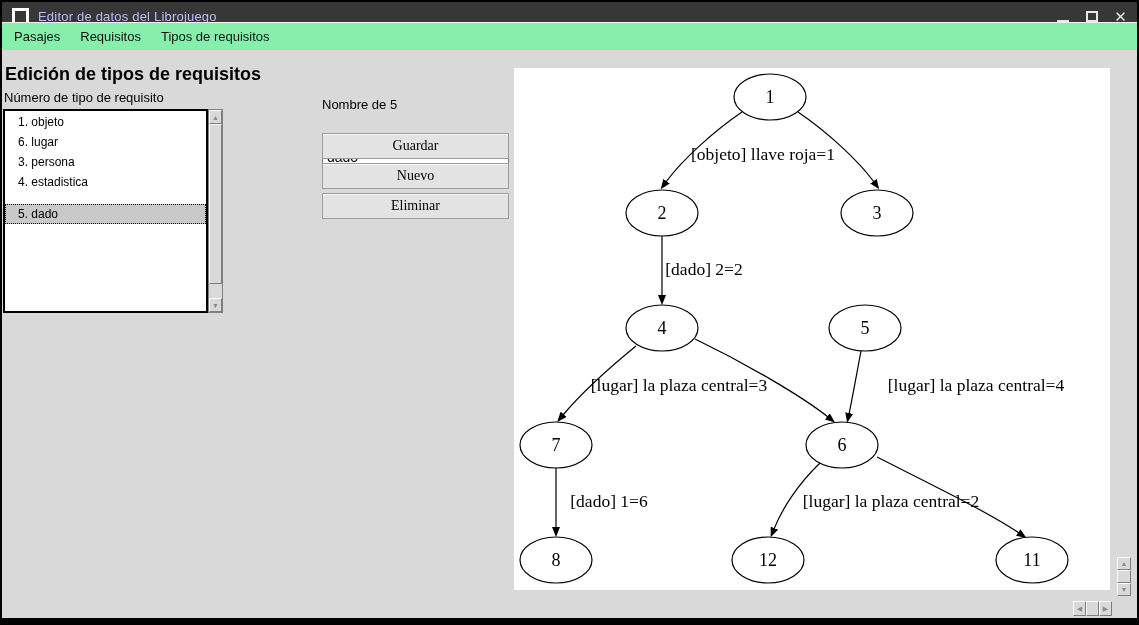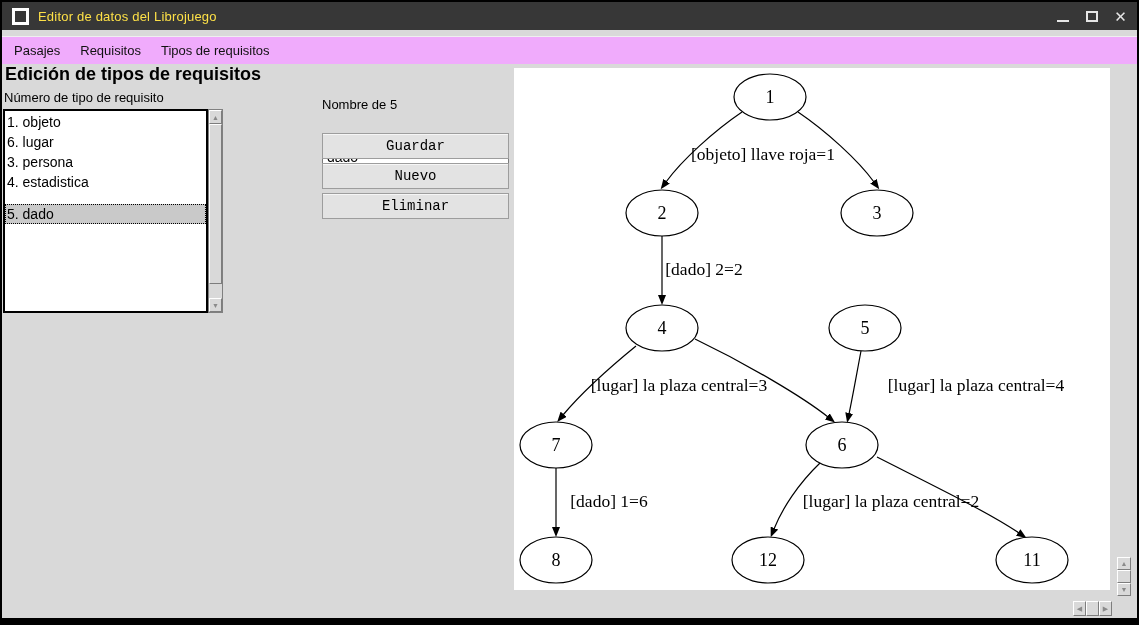--- a/index.html
+++ b/index.html
@@ -4,48 +4,48 @@
 <style>
   * { margin:0; padding:0; box-sizing:border-box; }
   html,body { width:1139px; height:625px; }
   body { font-family:"Liberation Sans","DejaVu Sans",sans-serif; }
   .screen { position:relative; width:1139px; height:625px; background:#000; }
   .window { position:absolute; left:2px; top:2px; width:1135px; height:616px; background:#d9d9d9; overflow:hidden; }
 
   
   .titlebar { position:absolute; left:0; top:0; width:100%; height:28px; background:#373737; display:flex; align-items:center; }
   .win-icon { width:17px; height:17px; border:3px solid #fff; margin-left:10px; }
-  .title-text { color:#fde047; font-size:13px; margin-left:9px; letter-spacing:.2px; }
+  .title-text { color:#c4b5fd; font-size:13px; margin-left:9px; letter-spacing:.2px; }
   .tb-controls { position:absolute; right:2px; top:0; height:28px; display:flex; }
   .tb-btn { width:29px; height:28px; display:flex; align-items:center; justify-content:center; color:#e6e6e6; }
   .min-glyph { width:12px; height:2px; background:#e6e6e6; margin-top:9px; }
   .max-glyph { width:12px; height:11px; border:2px solid #e6e6e6; }
   .close-glyph { font-size:15px; line-height:15px; color:#e6e6e6; }
 
   
-  .menubar { position:absolute; left:0; top:34px; width:100%; height:28px; background:#f0abfc; border-top:1px solid #efefef; display:flex; align-items:center; }
+  .menubar { position:absolute; left:0; top:20px; width:100%; height:28px; background:#86efac; border-top:1px solid #efefef; display:flex; align-items:center; }
   .menu-item { font-size:13px; color:#111; padding:0 10px; height:100%; display:flex; align-items:center; }
   .menu-item:first-child { padding-left:12px; }
 
   
   .heading { position:absolute; left:3px; top:62px; font-size:18px; font-weight:bold; color:#000000; }
   .field-label { position:absolute; font-size:13px; color:#000; }
   .lbl-list { left:2px; top:88px; }
   .lbl-name { left:320px; top:88px;margin-top:7px; }
 
   .listbox { position:absolute; left:1px; top:107px; width:205px; height:204px; background:#fff; border:2px solid #000; padding-top:1px; }
-  .list-item { font-size:14px; color:#000; height:20px; line-height:19px; padding-left:1px; border:1px dotted transparent; }
+  .list-item { font-size:12px; color:#000; height:20px; line-height:19px; padding-left:12px; border:1px dotted transparent; }
   .list-item.selected { background:#c9c9c9; border:1px dotted #000;margin-top:12px; }
 
   .v-scrollbar { position:absolute; left:206px; top:107px; width:15px; height:204px; border:1px solid #808080; background:#d9d9d9; display:flex; flex-direction:column; }
   .sb-btn { height:14px; background:#d9d9d9; border:1px solid #fff; border-right-color:#7d7d7d; border-bottom-color:#7d7d7d; color:#8a8a8a; font-size:7px; display:flex; align-items:center; justify-content:center; flex:none; }
   .sb-thumb { flex:1 1 auto; margin-bottom:14px; background:#d9d9d9; border:1px solid #fff; border-right-color:#7d7d7d; border-bottom-color:#7d7d7d; }
 
   .name-input { position:absolute; left:320px; top:107px; width:187px; height:22px; background:#fff; border:1px solid #7a7a7a; font-family:"Liberation Sans","DejaVu Sans",sans-serif; font-size:14px; padding:0 4px; color:#000;margin-top:37px; }
-  .push-btn { position:absolute; left:320px; width:187px; height:26px; background:#e3e3e3; border:1px solid #9d9d9d; box-shadow:inset 0 1px 0 #f6f6f6; font-family:Liberation Mono, monospace; font-size:14px; color:#000; text-align:center; }
+  .push-btn { position:absolute; left:320px; width:187px; height:26px; background:#e3e3e3; border:1px solid #9d9d9d; box-shadow:inset 0 1px 0 #f6f6f6; font-family:Liberation Serif, serif; font-size:14px; color:#000; text-align:center; }
   .btn-save { top:131px; }
   .btn-new { top:161px; }
   .btn-delete { top:191px; }
 
   .graph-panel { position:absolute; left:512px; top:66px; width:596px; height:522px; background:#fff; }
   .graph-svg text { font-family:"Liberation Serif","DejaVu Serif",serif; }
   .node-ellipse { fill:#fff; stroke:#000; stroke-width:1.2; }
   .node-label { font-size:18px; fill:#000; text-anchor:middle; }
   .edge-path { fill:none; stroke:#000; stroke-width:1.2; }
   .edge-label { font-size:17.5px; fill:#000; text-anchor:middle; }

